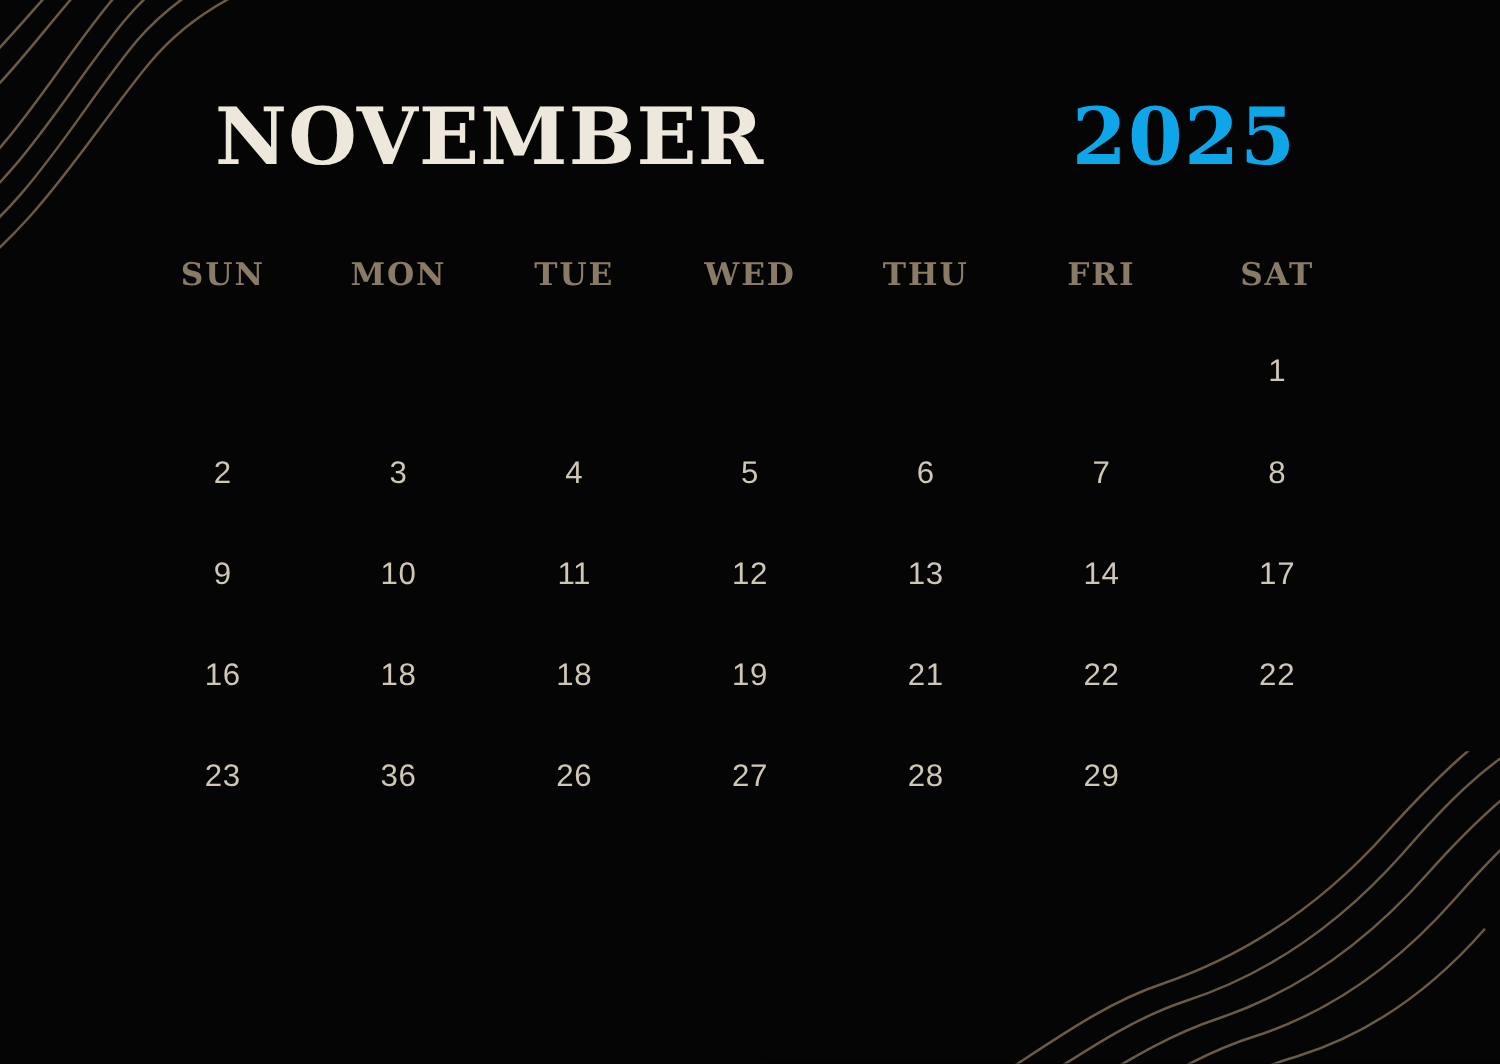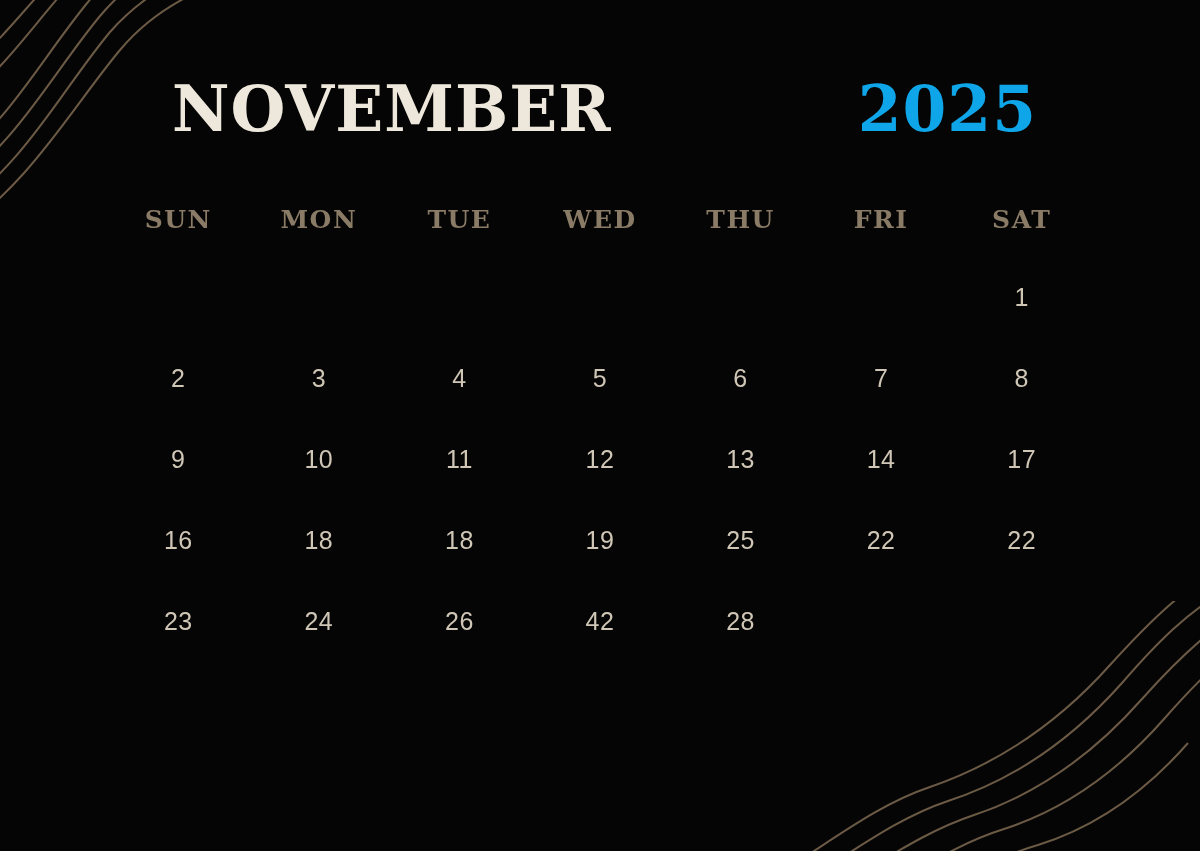--- a/index.html
+++ b/index.html
@@ -140,23 +140,24 @@
       <div class="cell">10</div>
       <div class="cell">11</div>
       <div class="cell">12</div>
       <div class="cell">13</div>
       <div class="cell">14</div>
       <div class="cell">17</div>
       <div class="cell">16</div>
       <div class="cell">18</div>
       <div class="cell">18</div>
       <div class="cell">19</div>
-      <div class="cell">25</div>
+      <div class="cell">21</div>
       <div class="cell">22</div>
       <div class="cell">22</div>
       <div class="cell">23</div>
-      <div class="cell">24</div>
+      <div class="cell">36</div>
       <div class="cell">26</div>
-      <div class="cell">42</div>
+      <div class="cell">27</div>
       <div class="cell">28</div>
+      <div class="cell">29</div>
     </div>
 
 </div>
 
 </body></html>

